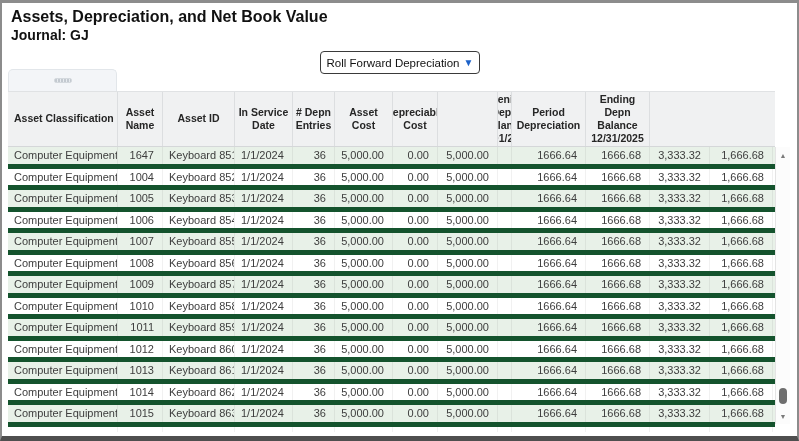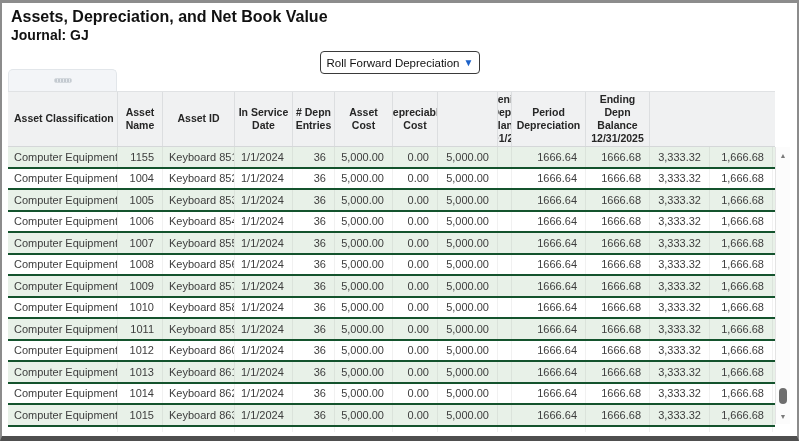--- a/index.html
+++ b/index.html
@@ -50,21 +50,21 @@
   }
   .thead-row{
     background:#f0f1f2;height:56px;border-top:1px solid #e0e2e4;border-bottom:1px solid #d5d7d9;
   }
   .hcell{
     display:flex;align-items:center;justify-content:center;text-align:center;
     font-size:10.5px;font-weight:bold;color:#262626;line-height:1.25;
     border-right:1px solid #dcdee0;padding:2px 2px;overflow:hidden;
   }
   .hcell.h-left{justify-content:flex-start;text-align:center;padding-left:6px;}
-  .trow{height:21.5px;border-bottom:2px solid #14532d;background:#fff;}
+  .trow{height:21.5px;border-bottom:5px solid #14532d;background:#fff;}
   .trow.green{background:#e8f1e8;}
   .trow.partial{height:5px;border-bottom:none;}
   .tcell{
     font-size:11px;color:#3d3d3d;display:flex;align-items:center;
     border-right:1px solid rgba(0,0,0,0.055);overflow:hidden;white-space:nowrap;
   }
   .tcell.left{justify-content:flex-start;padding-left:6px;}
   .tcell.right{justify-content:flex-end;padding-right:8px;}
 
   
@@ -109,21 +109,21 @@
         <div class="hcell">Asset Cost</div>
         <div class="hcell">Depreciable Cost</div>
         <div class="hcell"></div>
         <div class="hcell">Opening Depn Balance 01/01/2025</div>
         <div class="hcell">Period Depreciation</div>
         <div class="hcell">Ending Depn Balance 12/31/2025</div>
       </div>
     <div id="tbody">
         <div class="trow green">
           <div class="tcell left">Computer Equipment</div>
-          <div class="tcell right">1155</div>
+          <div class="tcell right">1647</div>
           <div class="tcell left">Keyboard 851</div>
           <div class="tcell left">1/1/2024</div>
           <div class="tcell right">36</div>
           <div class="tcell right">5,000.00</div>
           <div class="tcell right">0.00</div>
           <div class="tcell right">5,000.00</div>
           <div class="tcell left"></div>
           <div class="tcell right">1666.64</div>
           <div class="tcell right">1666.68</div>
           <div class="tcell right">3,333.32</div>

